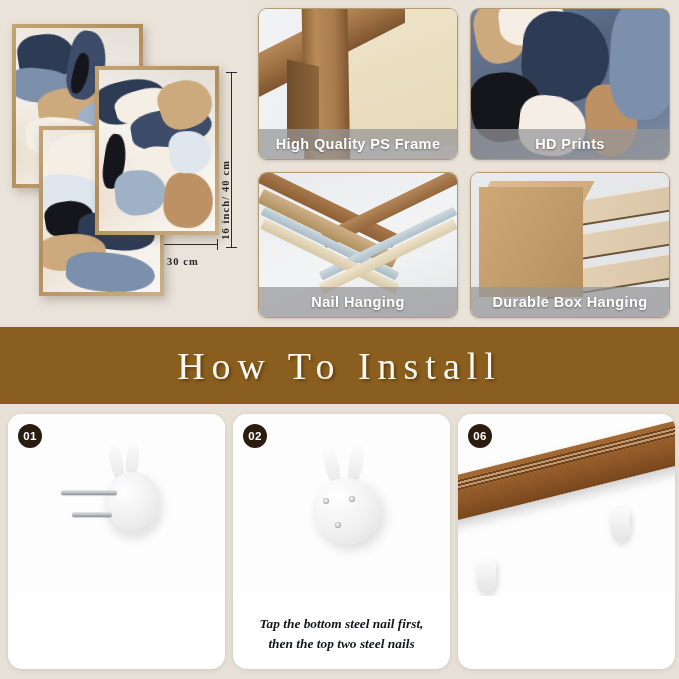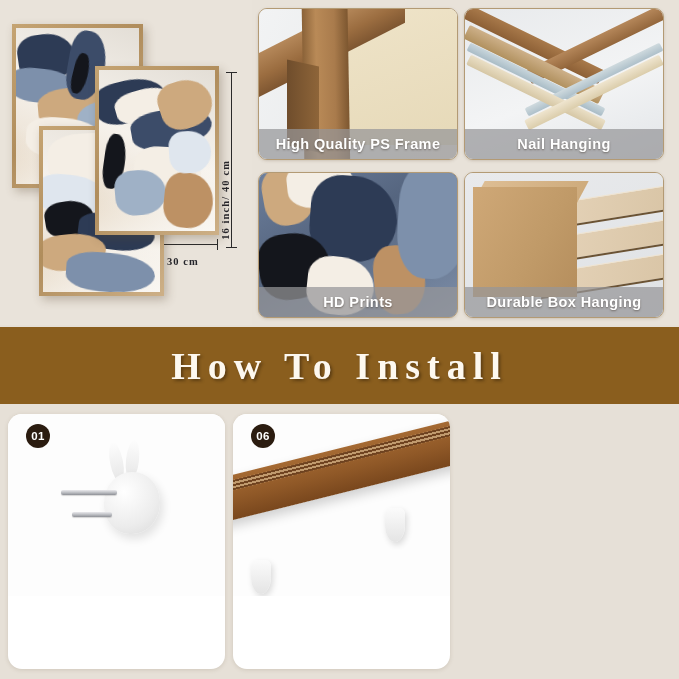--- a/index.html
+++ b/index.html
@@ -119,21 +119,21 @@
     color: #24242a;
   }
 
   
   .feature-grid {
     position: absolute; top: 8px; left: 258px;
     width: 414px; height: 310px;
     display: grid;
     grid-template-columns: 200px 200px;
     grid-template-rows: 152px 146px;
-    gap: 12px 6px;
+    gap: 12px 12px;
   }
 
   .feature-card {
     position: relative;
     border: 1px solid #b39a74;
     border-radius: 9px;
     overflow: hidden;
     background: #dfe2e4;
     box-shadow: 0 1px 3px rgba(120,100,70,0.25);
   }
@@ -217,21 +217,21 @@
     position: absolute; top: 327px; left: 0;
     width: 679px; height: 77px;
     background: #8a5e1e;
     display: flex;
     align-items: center;
     justify-content: center;
   }
   .banner-title {
     font-family: "Liberation Serif", serif;
     font-size: 38px;
-    font-weight: 700;
+    font-weight: 400;
     color: #fdf8ef;
     letter-spacing: 7px;
     text-shadow: 2px 2px 3px rgba(40,24,6,0.45);
   }
 
   
   .steps {
     position: absolute; top: 414px; left: 0;
     width: 679px; height: 255px;
     display: grid;
@@ -254,21 +254,20 @@
     border-radius: 50%;
     background: #2b1c10;
     color: #ffffff;
     font-size: 11.5px;
     font-weight: 700;
     display: flex;
     align-items: center;
     justify-content: center;
     z-index: 5;
     letter-spacing: 0.3px;
-    margin-left: 8px;
   }
 
   .step-media {
     position: absolute; left: 0; right: 0; top: 0;
     height: 182px;
     background: #fdfdfd;
   }
 
   .step-caption {
     position: absolute;
@@ -415,47 +414,47 @@
         <div class="feature-media m-frame-corner">
           <div class="mat"></div>
           <div class="rail-h"></div>
           <div class="rail-v"></div>
           <div class="rail-face"></div>
         </div>
         <div class="feature-label">High Quality PS Frame</div>
       </div>
 
       <div class="feature-card">
+        <div class="feature-media m-print">
+          <div class="stroke s-tan" style="position:absolute;left:2%;top:-4%;width:26%;height:40%;transform:rotate(-10deg);"></div>
+          <div class="stroke s-cream" style="position:absolute;left:14%;top:-8%;width:34%;height:32%;transform:rotate(-6deg);"></div>
+          <div class="stroke s-navy" style="position:absolute;left:26%;top:2%;width:44%;height:60%;transform:rotate(4deg);"></div>
+          <div class="stroke s-black" style="position:absolute;left:0%;top:42%;width:36%;height:46%;transform:rotate(-8deg);"></div>
+          <div class="stroke s-cream" style="position:absolute;left:24%;top:58%;width:34%;height:40%;transform:rotate(6deg);"></div>
+          <div class="stroke s-tan2" style="position:absolute;left:58%;top:50%;width:26%;height:48%;transform:rotate(-5deg);"></div>
+          <div class="stroke s-slate" style="position:absolute;left:70%;top:-6%;width:36%;height:80%;transform:rotate(3deg);"></div>
+        </div>
+        <div class="feature-label">HD Prints</div>
+      </div>
+
+      <div class="feature-card">
         <div class="feature-media m-corner-stack">
           <div class="bar" style="left:-6px;top:28px;width:150px;background:linear-gradient(180deg,#a8794a,#8d6036);transform:rotate(26deg);"></div>
           <div class="bar" style="left:56px;top:28px;width:150px;background:linear-gradient(180deg,#b5875a,#94673c);transform:rotate(-26deg);"></div>
           <div class="bar" style="left:-6px;top:48px;width:150px;background:linear-gradient(180deg,#cdb089,#b1915f);transform:rotate(26deg);"></div>
           <div class="bar" style="left:56px;top:48px;width:150px;background:linear-gradient(180deg,#d3b792,#b69765;);transform:rotate(-26deg);"></div>
           <div class="bar" style="left:-4px;top:66px;height:9px;width:150px;background:linear-gradient(180deg,#c9d6dc,#a9bcc6);transform:rotate(26deg);"></div>
           <div class="bar" style="left:54px;top:66px;height:9px;width:150px;background:linear-gradient(180deg,#cfdade,#aec0ca);transform:rotate(-26deg);"></div>
           <div class="bar" style="left:-4px;top:78px;height:11px;width:150px;background:linear-gradient(180deg,#eadfc6,#d6c7a5);transform:rotate(26deg);"></div>
           <div class="bar" style="left:54px;top:78px;height:11px;width:150px;background:linear-gradient(180deg,#efe5cf,#dbcdab);transform:rotate(-26deg);"></div>
         </div>
         <div class="feature-label">Nail Hanging</div>
       </div>
 
       <div class="feature-card">
-        <div class="feature-media m-print">
-          <div class="stroke s-tan" style="position:absolute;left:2%;top:-4%;width:26%;height:40%;transform:rotate(-10deg);"></div>
-          <div class="stroke s-cream" style="position:absolute;left:14%;top:-8%;width:34%;height:32%;transform:rotate(-6deg);"></div>
-          <div class="stroke s-navy" style="position:absolute;left:26%;top:2%;width:44%;height:60%;transform:rotate(4deg);"></div>
-          <div class="stroke s-black" style="position:absolute;left:0%;top:42%;width:36%;height:46%;transform:rotate(-8deg);"></div>
-          <div class="stroke s-cream" style="position:absolute;left:24%;top:58%;width:34%;height:40%;transform:rotate(6deg);"></div>
-          <div class="stroke s-tan2" style="position:absolute;left:58%;top:50%;width:26%;height:48%;transform:rotate(-5deg);"></div>
-          <div class="stroke s-slate" style="position:absolute;left:70%;top:-6%;width:36%;height:80%;transform:rotate(3deg);"></div>
-        </div>
-        <div class="feature-label">HD Prints</div>
-      </div>
-
-      <div class="feature-card">
         <div class="feature-media m-boxes">
           <div class="stack">
             <div class="slab" style="top:6px;"></div>
             <div class="slab" style="top:40px;"></div>
             <div class="slab" style="top:74px;"></div>
           </div>
           <div class="box-top"></div>
           <div class="box-front"></div>
         </div>
         <div class="feature-label">Durable Box Hanging</div>
@@ -476,20 +475,34 @@
         <div class="hook-side">
           <div class="ear ear-1"></div>
           <div class="ear ear-2"></div>
           <div class="body"></div>
           <div class="pin pin-1"></div>
           <div class="pin pin-2"></div>
         </div>
       </div>
     </div>
 
+    <div class="step-card">
+      <div class="step-badge">02</div>
+      <div class="step-media">
+        <div class="hook-front">
+          <div class="ear ear-1"></div>
+          <div class="ear ear-2"></div>
+          <div class="body"></div>
+          <div class="hole h-1"></div>
+          <div class="hole h-2"></div>
+          <div class="hole h-3"></div>
+        </div>
+      </div>
+      <div class="step-caption">Tap the bottom steel nail first,<br>then the top two steel nails</div>
+    </div>
 
     <div class="step-card">
       <div class="step-badge">06</div>
       <div class="step-media">
         <div class="plank">
           <div class="board"></div>
           <div class="board-edge"></div>
           <div class="wall-hook wh-1"></div>
           <div class="wall-hook wh-2"></div>
         </div>

